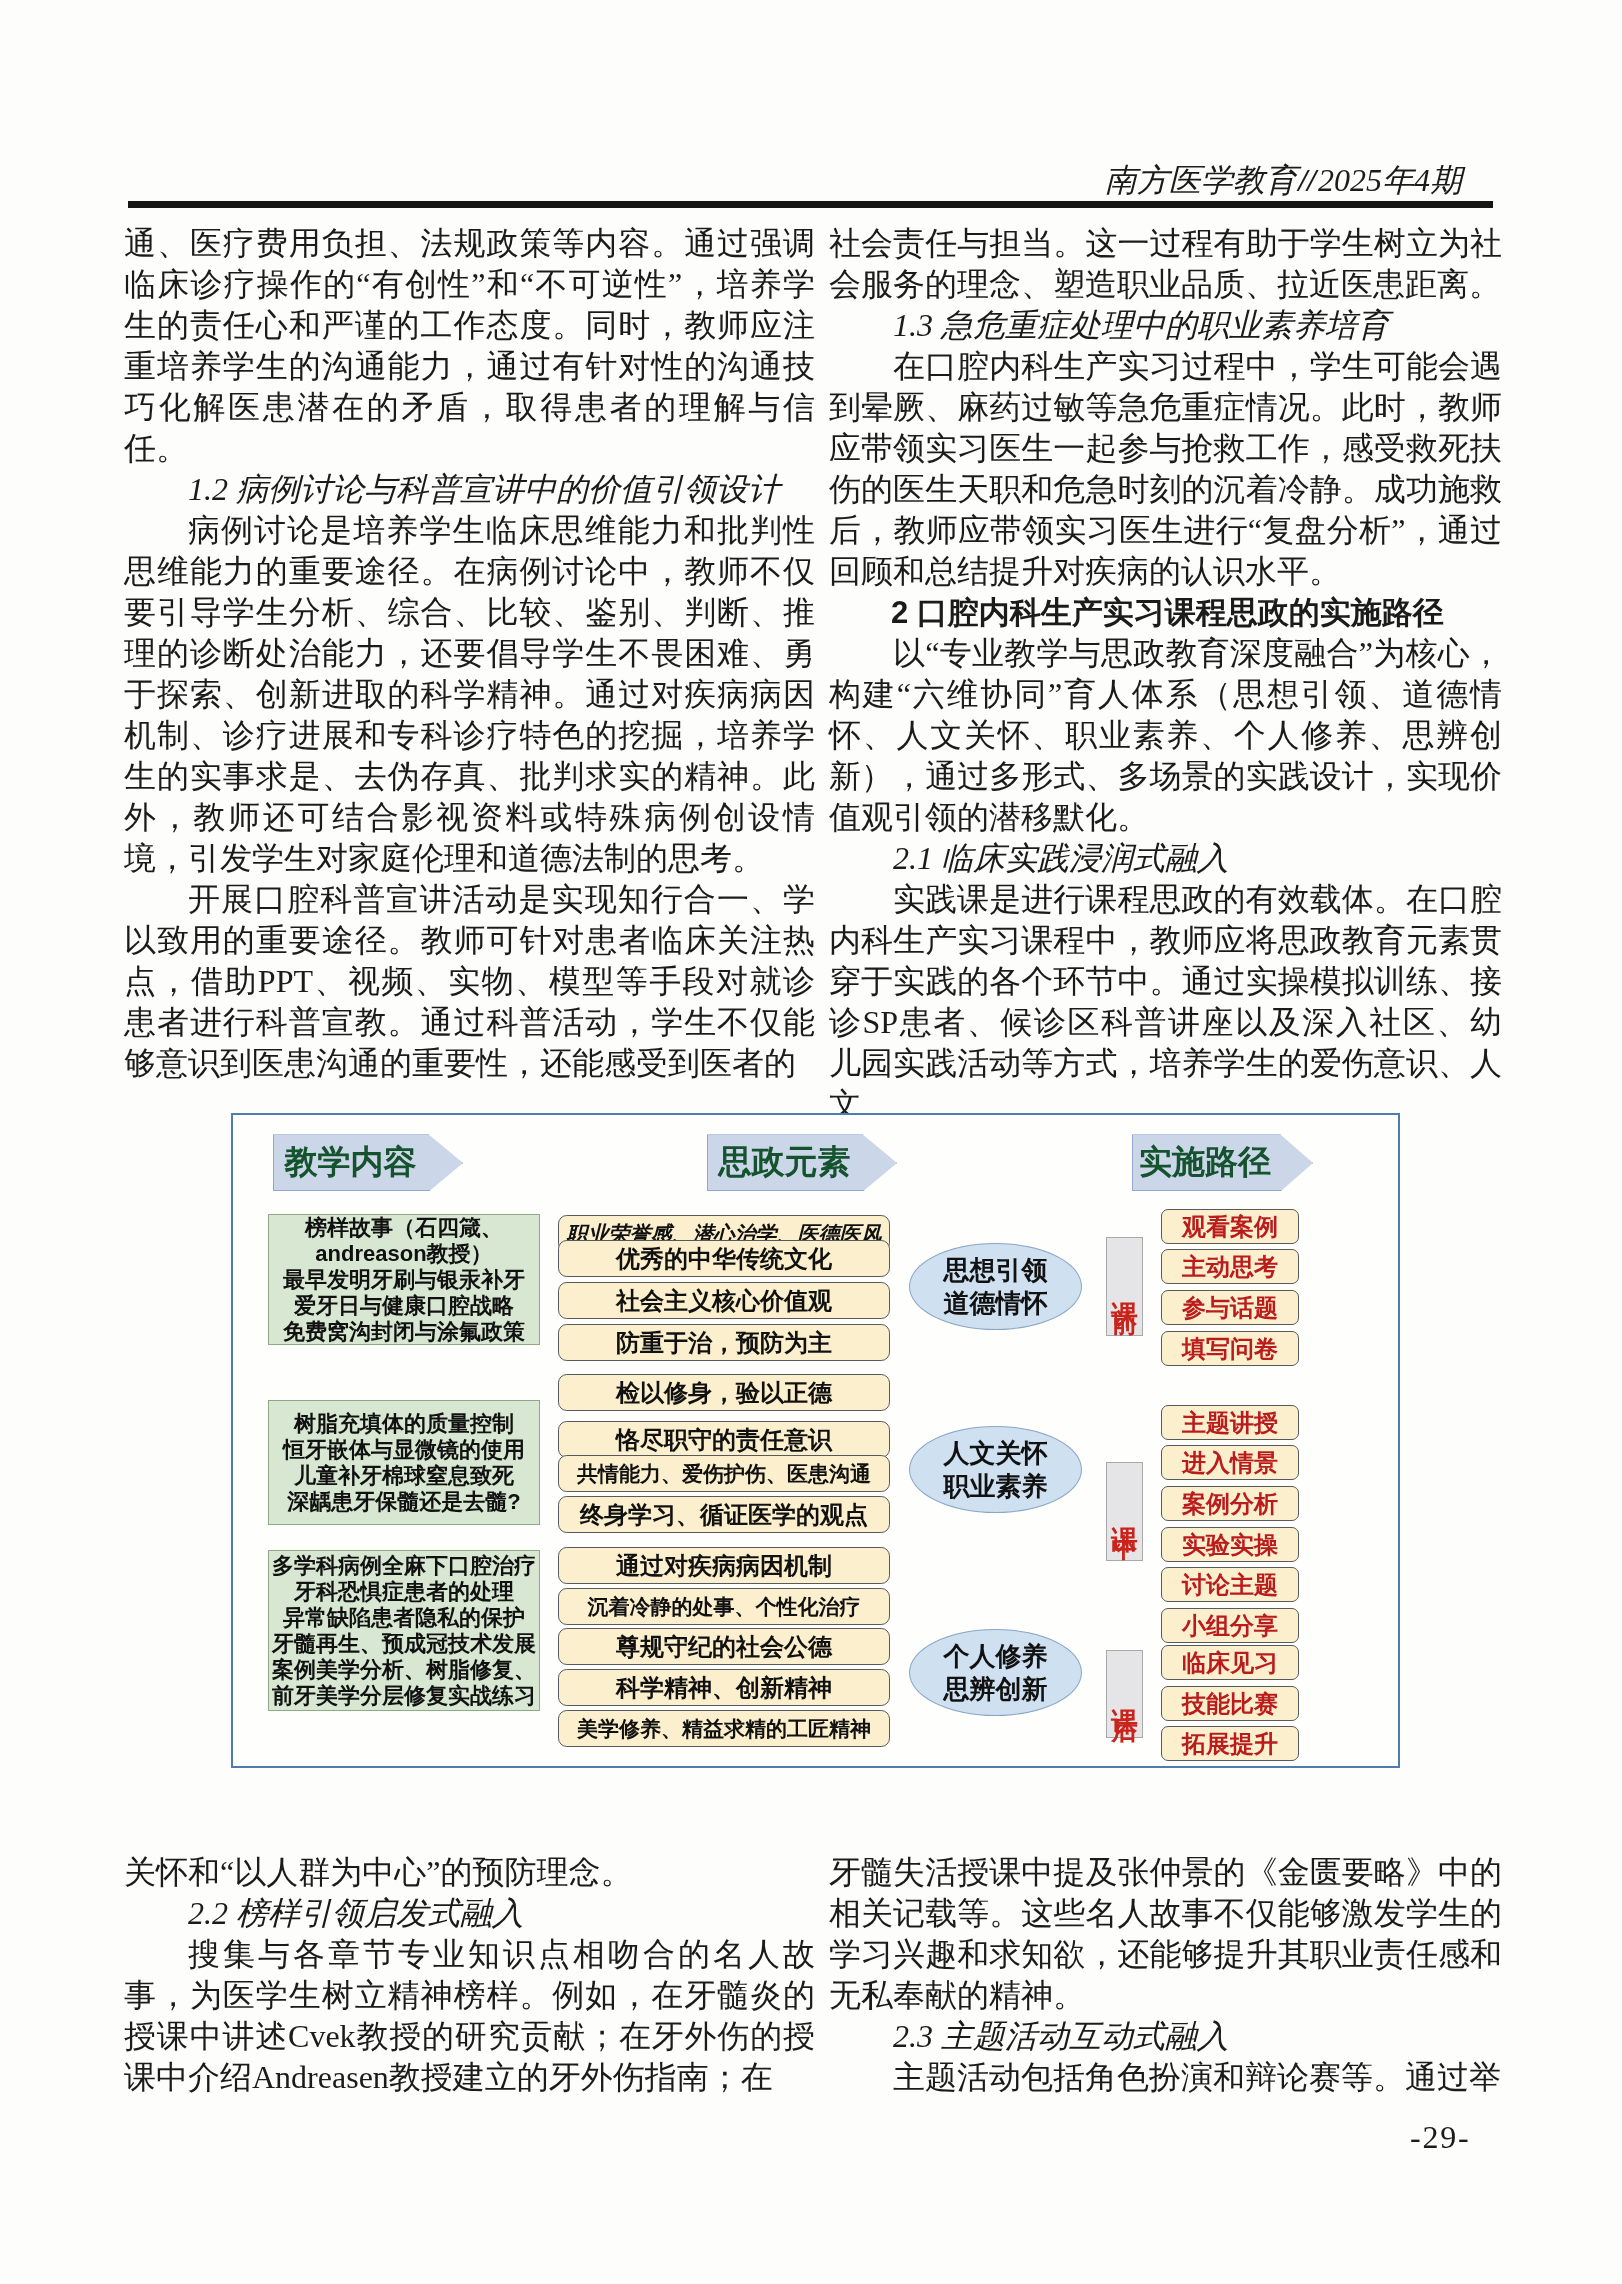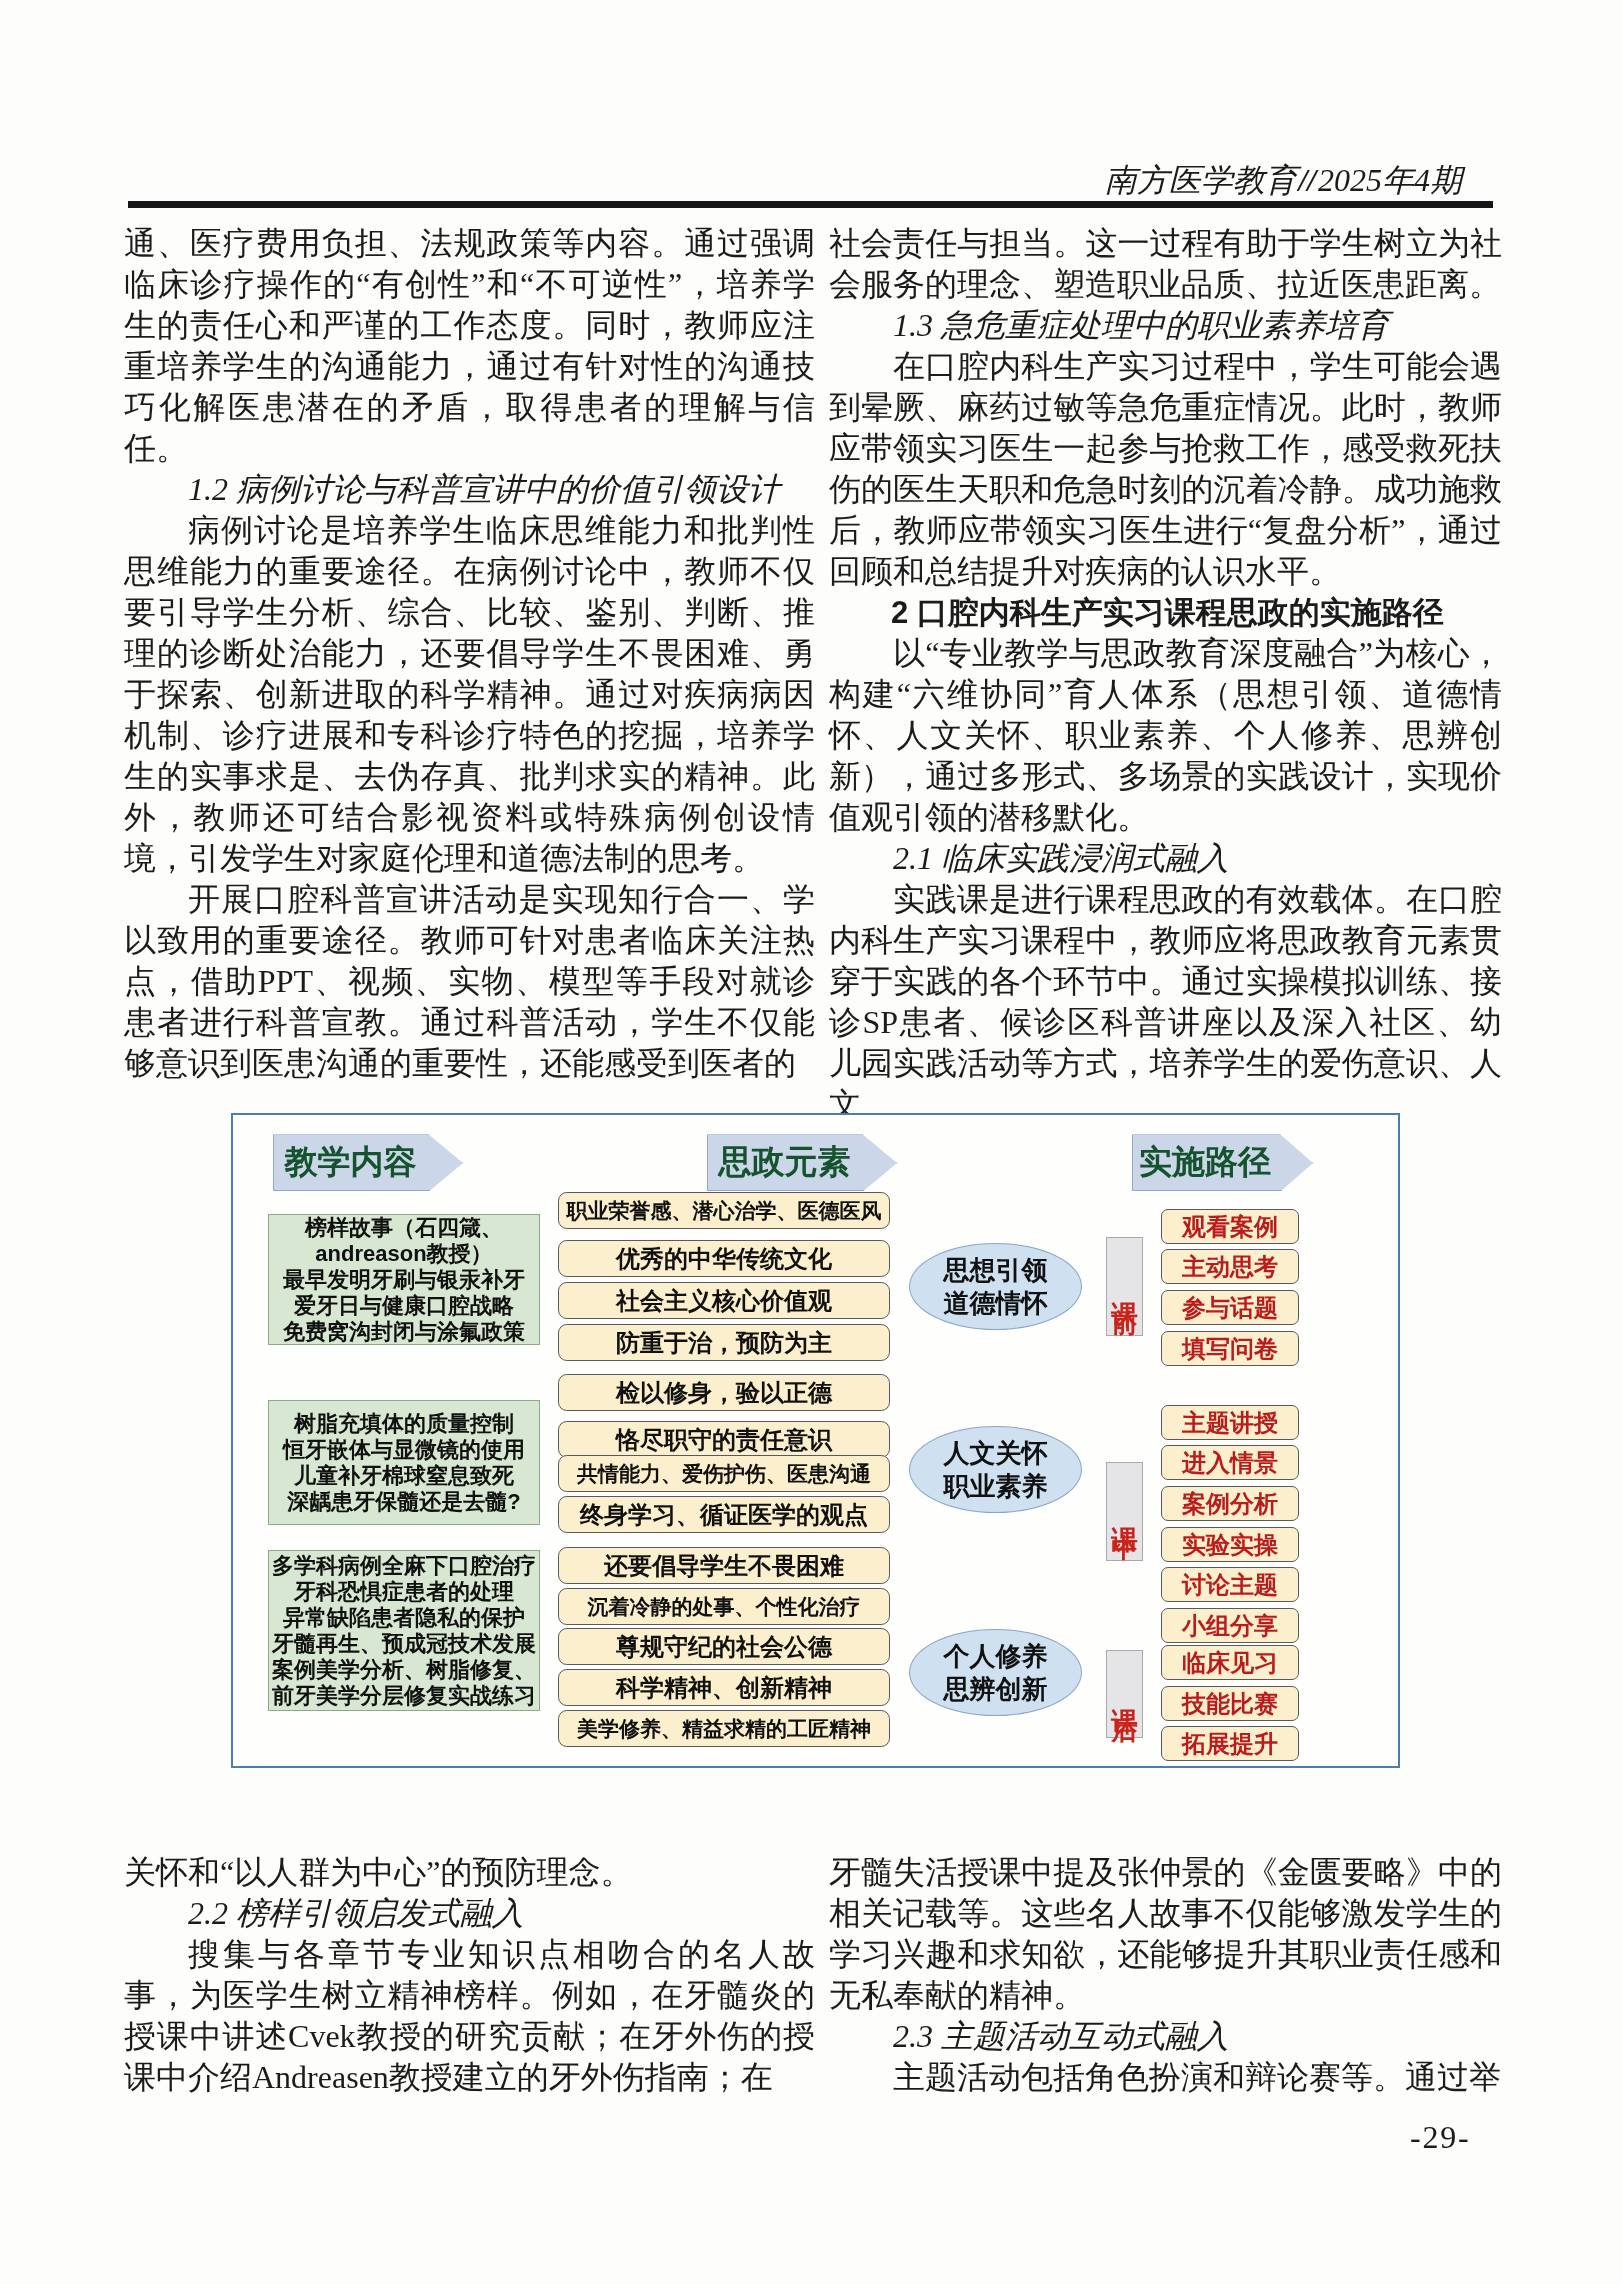--- a/index.html
+++ b/index.html
@@ -91,31 +91,31 @@
 恒牙嵌体与显微镜的使用
 儿童补牙棉球窒息致死
 深龋患牙保髓还是去髓?</div>
     <div class="gbox" style="top:435px;height:161px;">多学科病例全麻下口腔治疗
 牙科恐惧症患者的处理
 异常缺陷患者隐私的保护
 牙髓再生、预成冠技术发展
 案例美学分析、树脂修复、
 前牙美学分层修复实战练习</div>
 
-    <div class="ybox small" style="top:77px;">职业荣誉感、潜心治学、医德医风</div>
+    <div class="ybox small" style="top:100px;font-style:italic;">职业荣誉感、潜心治学、医德医风</div>
     <div class="ybox" style="top:125px;">优秀的中华传统文化</div>
     <div class="ybox" style="top:167px;">社会主义核心价值观</div>
     <div class="ybox" style="top:209px;">防重于治，预防为主</div>
 
     <div class="ybox" style="top:259px;">检以修身，验以正德</div>
     <div class="ybox" style="top:300px;margin-top:6px;">恪尽职守的责任意识</div>
     <div class="ybox small" style="top:340px;">共情能力、爱伤护伤、医患沟通</div>
     <div class="ybox" style="top:381px;">终身学习、循证医学的观点</div>
 
-    <div class="ybox" style="top:432px;">还要倡导学生不畏困难</div>
+    <div class="ybox" style="top:432px;">通过对疾病病因机制</div>
     <div class="ybox small" style="top:473px;">沉着冷静的处事、个性化治疗</div>
     <div class="ybox" style="top:513px;">尊规守纪的社会公德</div>
     <div class="ybox" style="top:554px;">科学精神、创新精神</div>
     <div class="ybox small" style="top:595px;">美学修养、精益求精的工匠精神</div>
 
     <div class="ell" style="top:128px;">思想引领
 道德情怀</div>
     <div class="ell" style="top:311px;">人文关怀
 职业素养</div>
     <div class="ell" style="top:514px;">个人修养

